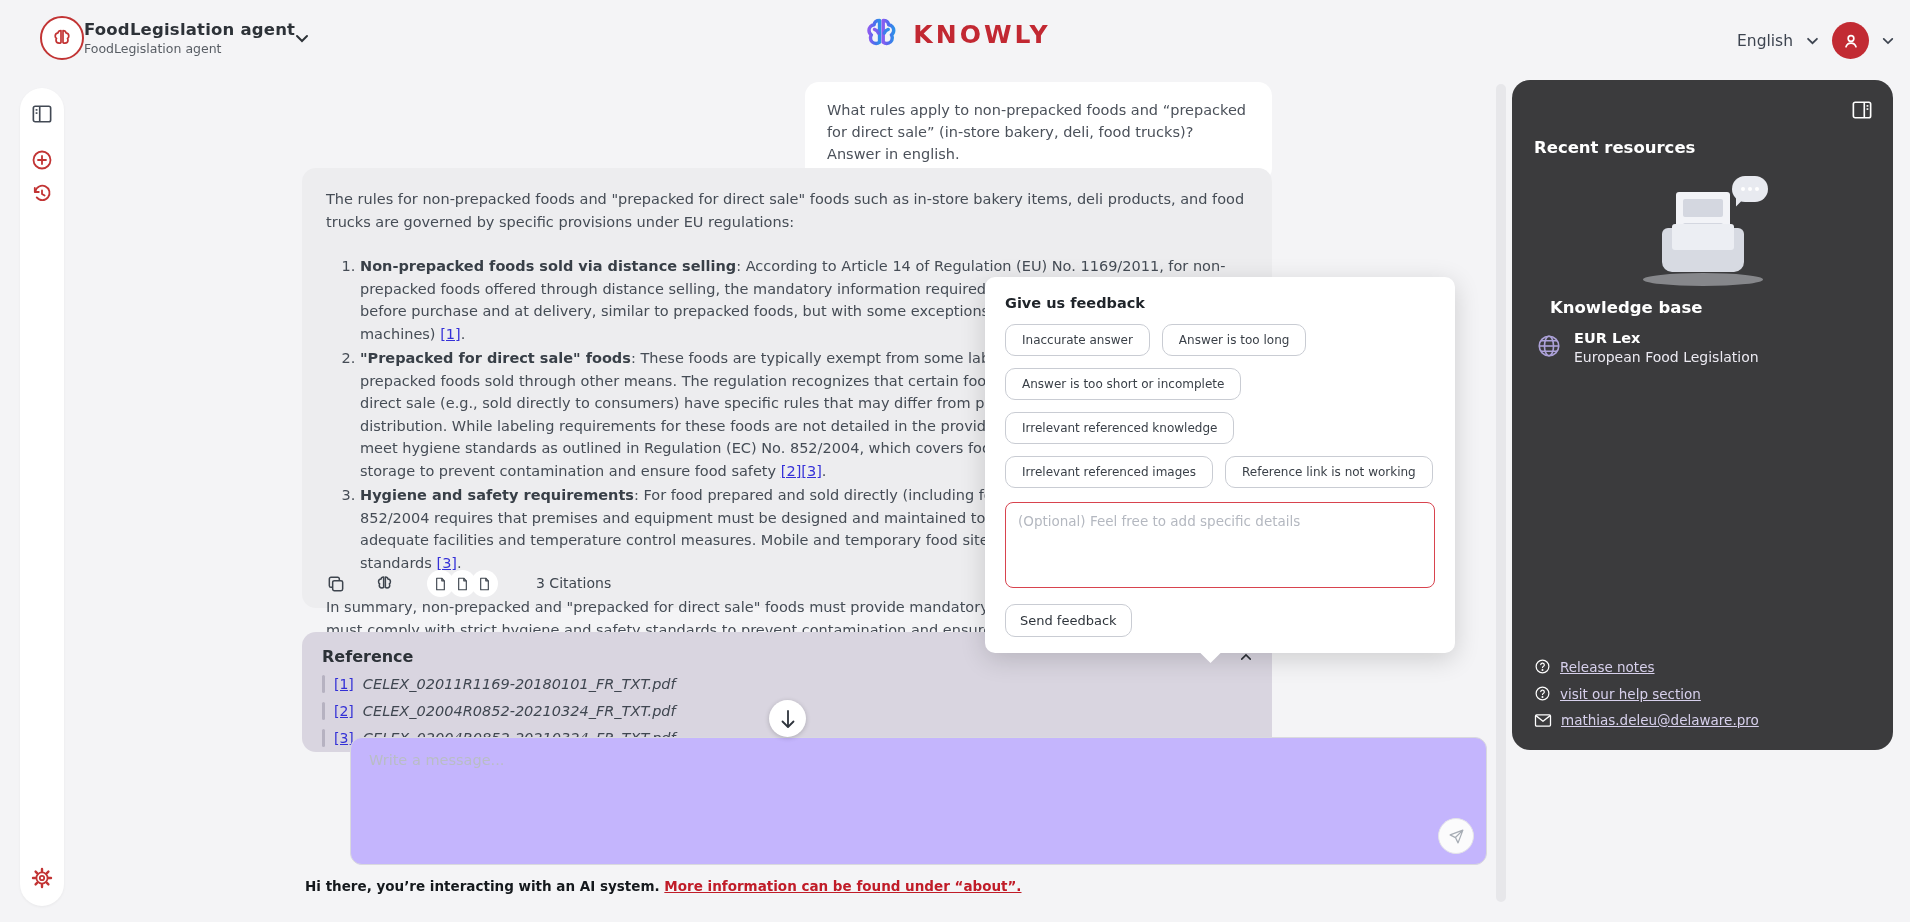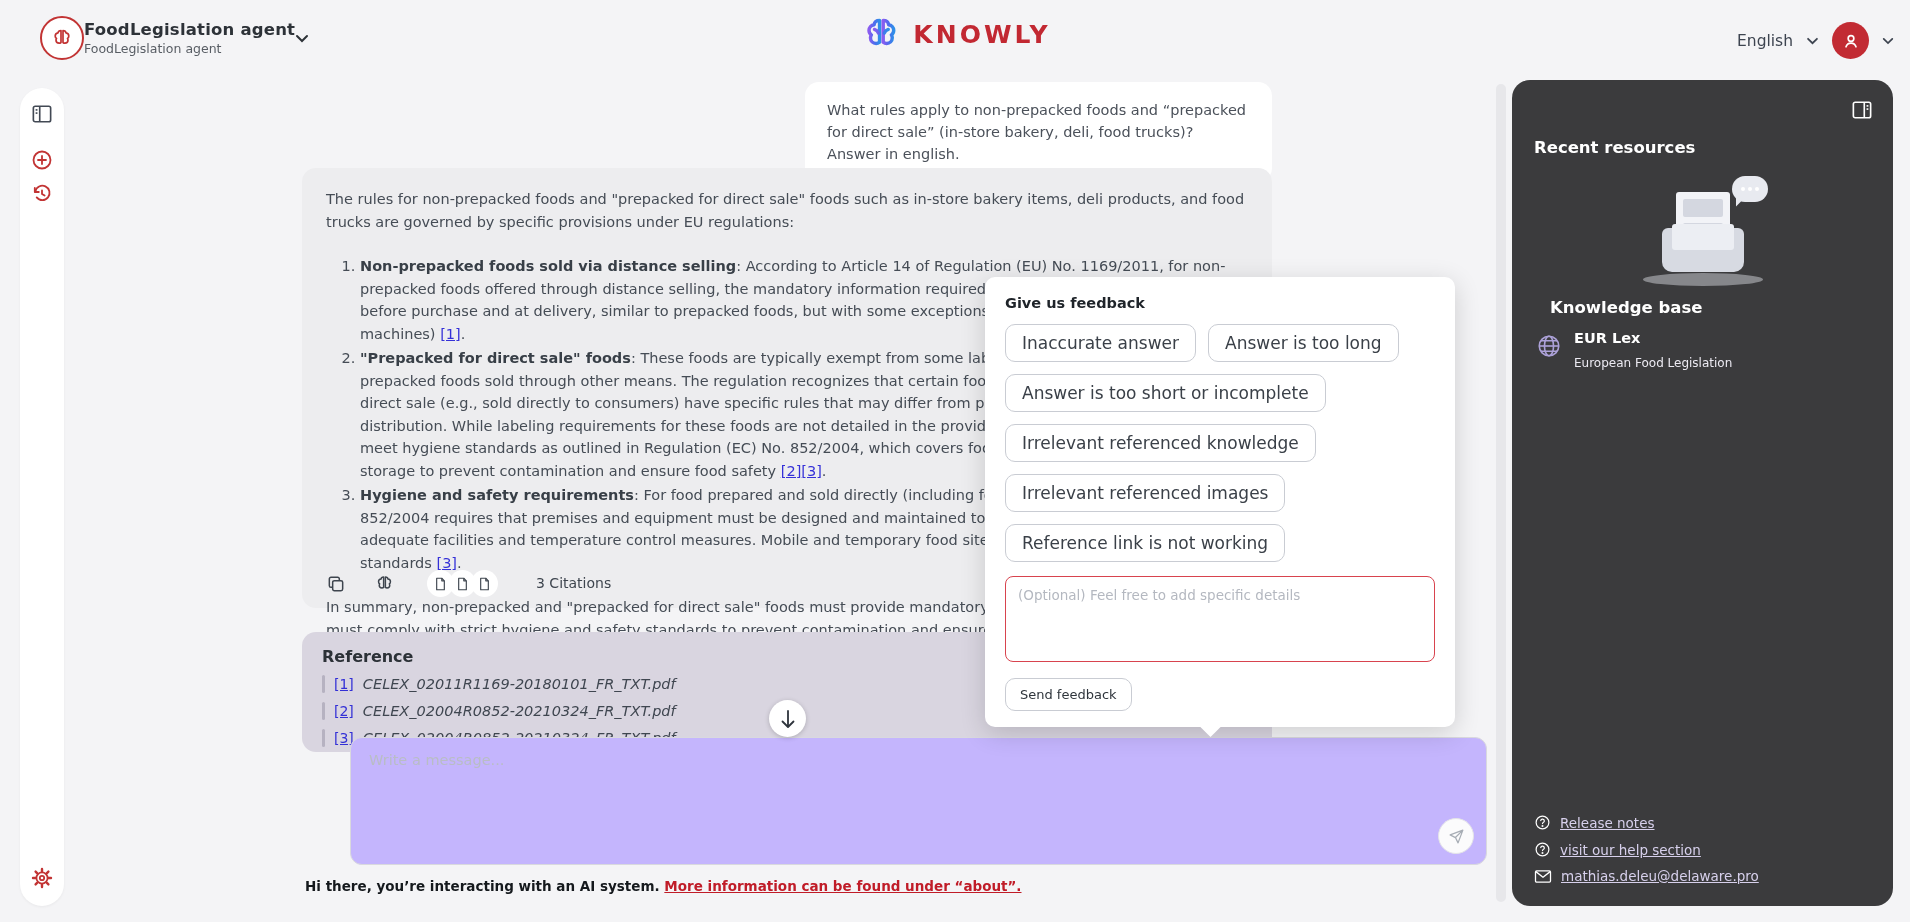--- a/index.html
+++ b/index.html
@@ -60,36 +60,36 @@
   .composer textarea::placeholder{color:#b9bdc5;}
   .send-btn{position:absolute;right:12px;bottom:10px;width:36px;height:36px;border-radius:50%;border:1px solid #e4e4e8;background:#fbfbfc;display:flex;align-items:center;justify-content:center;color:#a7adb5;cursor:pointer;}
 
   .disclaimer{position:absolute;left:305px;top:878px;font-size:13.5px;font-weight:bold;color:#15191d;z-index:1;}
   .disclaimer a{color:#c01c28;font-weight:bold;text-decoration:underline;cursor:pointer;}
 
   
   .feedback{position:absolute;left:985px;top:277px;width:470px;background:#fff;border-radius:10px;box-shadow:0 6px 26px rgba(0,0,0,.16);padding:18px 20px 16px;z-index:7;}
   .fb-title{font-size:14.5px;font-weight:bold;color:#1f242a;}
   .fb-options{display:flex;flex-wrap:wrap;gap:12px;margin-top:13px;width:432px;}
-  .fb-option{border:1px solid #c9ccd3;background:#fff;border-radius:10px;padding:8px 16px;font-size:17px;color:#3a4048;font-family:inherit;cursor:pointer;white-space:nowrap;}
+  .fb-option{border:1px solid #c9ccd3;background:#fff;border-radius:10px;padding:8px 16px;font-size:12px;color:#3a4048;font-family:inherit;cursor:pointer;white-space:nowrap;}
   .fb-textarea{margin-top:14px;width:100%;height:86px;border:1.6px solid #d8434e;border-radius:8px;padding:10px 12px;font-size:13.5px;color:#333;resize:none;outline:none;font-family:inherit;}
   .fb-textarea::placeholder{color:#b4b8c0;}
   .fb-send{margin-top:12px;border:1px solid #c9ccd3;background:#fff;border-radius:10px;padding:8px 14px;font-size:13px;color:#2f353c;font-family:inherit;cursor:pointer;}
   .fb-caret{position:absolute;left:218px;bottom:-7px;width:15px;height:15px;background:#fff;transform:rotate(45deg);}
 
   
   .scroll-track{position:absolute;left:1496px;top:84px;width:10px;height:818px;background:#e7e7ea;border-radius:6px;z-index:0;}
-  .right-panel{position:absolute;left:1512px;top:80px;width:381px;height:826px;background:#3b3b3d;border-radius:18px;color:#fff;z-index:3;padding-left:40px;}
+  .right-panel{position:absolute;left:1512px;top:80px;width:381px;height:670px;background:#3b3b3d;border-radius:18px;color:#fff;z-index:3;padding-left:40px;}
   .rp-toggle{position:absolute;right:20px;top:20px;color:#fff;cursor:pointer;}
   .rp-title1{position:absolute;left:22px;top:58px;font-size:16.5px;font-weight:bold;}
   .rp-title2{position:absolute;left:38px;top:218px;font-size:16.5px;font-weight:bold;}
   .kb-item{position:absolute;left:24px;top:250px;display:flex;align-items:flex-start;gap:12px;cursor:pointer;}
   .kb-globe{color:#aca1d8;margin-top:3px;}
   .kb-name{font-size:14.5px;font-weight:bold;color:#fff;}
-  .kb-desc{font-size:12px;color:#eceaf2;margin-top:10px;}
+  .kb-desc{font-size:14px;color:#eceaf2;margin-top:3px;}
   .rp-links{position:absolute;left:22px;bottom:22px;display:flex;flex-direction:column;gap:10px;}
   .rp-link{display:flex;align-items:center;gap:9px;color:#fff;}
   .rp-link a{color:#d7d0ec;font-size:13.5px;text-decoration:underline;cursor:pointer;}
 
   
   .illus{position:absolute;left:50%;top:96px;transform:translateX(-50%);width:130px;height:110px;}
   .illus-shadow{position:absolute;left:5px;bottom:0;width:120px;height:13px;border-radius:50%;background:rgba(226,228,235,.45);}
   .illus-paper{position:absolute;left:38px;top:16px;width:54px;height:52px;background:#f2f3f7;border-radius:3px;}
   .illus-paper .ph{position:absolute;left:7px;top:7px;width:40px;height:18px;background:#d4d7e0;border-radius:2px;}
   .illus-paper .l1{position:absolute;left:7px;top:31px;width:40px;height:4px;background:#d4d7e0;border-radius:2px;}

